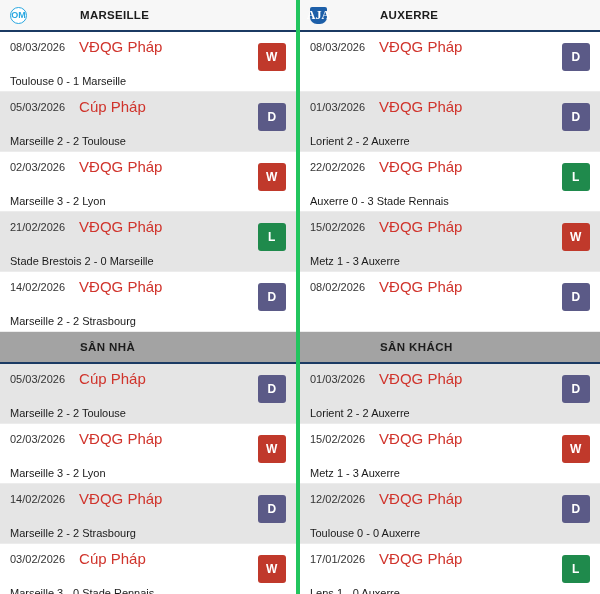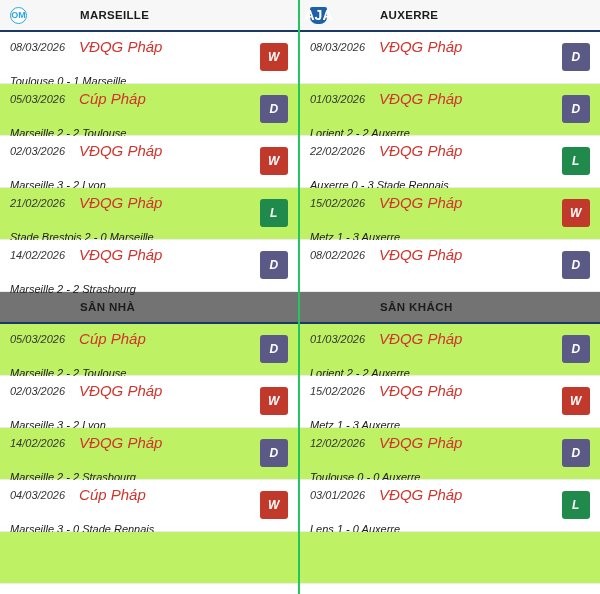--- a/index.html
+++ b/index.html
@@ -15,21 +15,21 @@
   .page {
     width: 600px; height: 594px;
     display: flex;
     position: relative;
   }
   .col {
     width: 300px;
     height: 594px;
     position: relative;
   }
-  .col.left { border-right: 2px solid #22c55e; }
+  .col.left { border-right: 4px solid #22c55e; }
 
   
   .sec-head {
     display: flex;
     align-items: center;
     height: 32px;
     padding: 0 10px;
     background: #f7f7f7;
     border-bottom: 2px solid #1b3a63;
     gap: 7px;
@@ -42,35 +42,34 @@
   .sec-head .title {
     font-size: 11.5px;
     font-weight: bold;
     letter-spacing: .3px;
     color: #1c1c1c;
     text-transform: uppercase;
     margin-left: 46px;
   }
   .sec-head.plain {
     border-bottom: 2px solid #1b3a63;
-    background: #737373;
+    background: #a3a3a3;
   }
   .sec-head.plain .title { letter-spacing: .4px; }
 
   
   .rows { display: block; }
   .row {
     position: relative;
-    height: 52px;
+    height: 60px;
     padding: 8px 10px 16px 10px;
     border-bottom: 1px solid #ececec;
     background: #ffffff;
-    font-style: italic;
-  }
-  .row.alt { background: #bef264; }
+  }
+  .row.alt { background: #e5e5e5; }
   .meta {
     display: flex;
     align-items: center;
     gap: 14px;
     line-height: 14px;
   }
   .date { color: #333; font-size: 11px; }
   .comp { color: #d0342c; font-size: 15px; }
   .fixture {
     margin-top: 21px;
@@ -106,21 +105,21 @@
     font-size: 9px; font-weight: bold; color: #2aa7e0;
     line-height: 1;
   }
   
   .crest-aj {
     background: #1d5fa8;
     border-radius: 2px 2px 7px 7px;
     display: flex; align-items: center; justify-content: center;
   }
   .crest-aj span {
-    color: #ffffff; font-size: 14px; font-weight: bold; line-height: 1;
+    color: #ffffff; font-size: 12px; font-weight: bold; line-height: 1; font-family: Liberation Serif, serif;
   }
   .crest-blank { background: transparent; }
 </style>
 </head>
 <body>
 
 <div class="page">
 
   <div class="col left">
 
@@ -199,21 +198,21 @@
       <div class="row alt">
         <div class="meta">
           <span class="date">14/02/2026</span>
           <span class="comp">VĐQG Pháp</span>
         </div>
         <div class="fixture">Marseille 2 - 2 Strasbourg</div>
         <div class="badge D">D</div>
       </div>
       <div class="row">
         <div class="meta">
-          <span class="date">04/03/2026</span>
+          <span class="date">03/02/2026</span>
           <span class="comp">Cúp Pháp</span>
         </div>
         <div class="fixture">Marseille 3 - 0 Stade Rennais</div>
         <div class="badge W">W</div>
       </div>
       <div class="row alt">
         
         
         
       </div>
@@ -296,21 +295,21 @@
       <div class="row alt">
         <div class="meta">
           <span class="date">12/02/2026</span>
           <span class="comp">VĐQG Pháp</span>
         </div>
         <div class="fixture">Toulouse 0 - 0 Auxerre</div>
         <div class="badge D">D</div>
       </div>
       <div class="row">
         <div class="meta">
-          <span class="date">03/01/2026</span>
+          <span class="date">17/01/2026</span>
           <span class="comp">VĐQG Pháp</span>
         </div>
         <div class="fixture">Lens 1 - 0 Auxerre</div>
         <div class="badge L">L</div>
       </div>
       <div class="row alt">
         
         
         
       </div>

